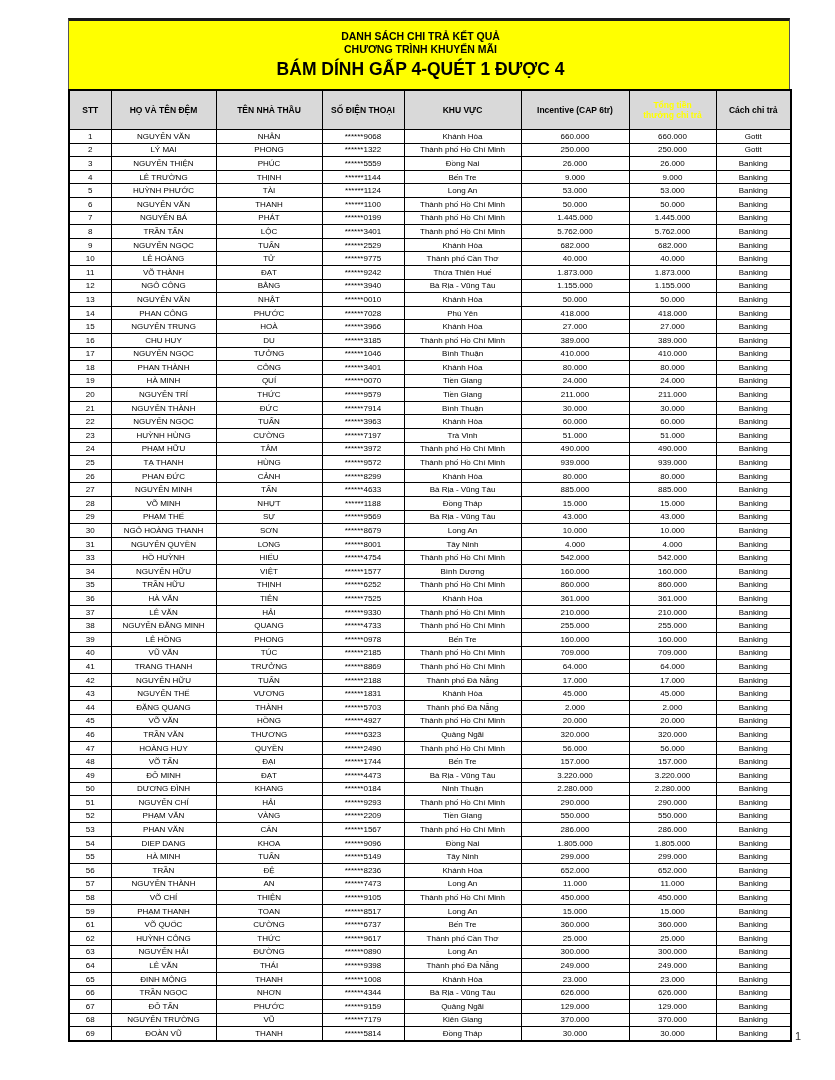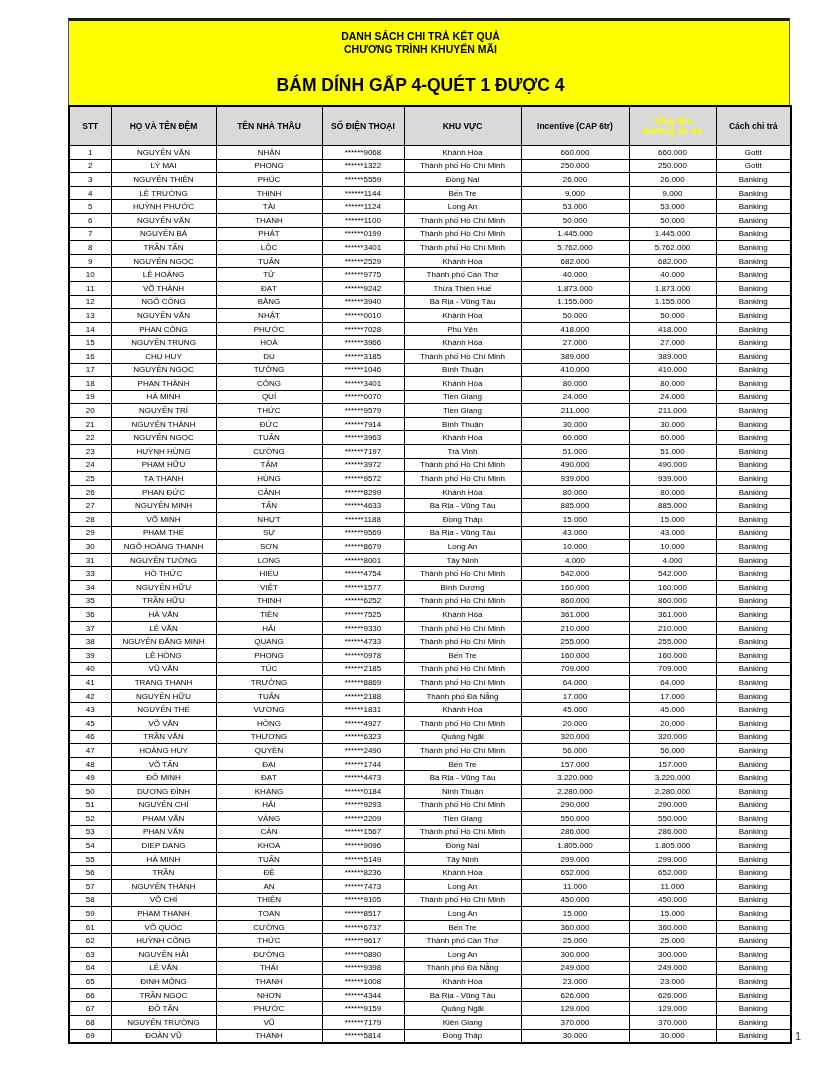--- a/index.html
+++ b/index.html
@@ -10,21 +10,21 @@
   .sheet{position:absolute;left:68px;top:18px;width:722px;}
   .title-block{
     background:#FFFF00;
     border-top:3px solid #1a1a1a;
     border-left:1px solid #555;
     border-right:1px solid #555;
     text-align:center;
     padding:9px 17px 8px 0;
   }
   .title-line-1,.title-line-2{font-size:10.5px;font-weight:bold;line-height:13px;}
-  .title-line-3{font-size:17.5px;font-weight:bold;line-height:23px;margin-top:18px;}
+  .title-line-3{font-size:17.5px;font-weight:bold;line-height:23px;margin-top:2px;}
   .title-line-4{font-size:9.5px;font-weight:bold;line-height:12px;}
   table.payout{
     border-collapse:collapse;table-layout:fixed;width:722px;
     border:2px solid #000;
   }
   table.payout th, table.payout td{
     border:1px solid #000;
     overflow:hidden;white-space:nowrap;
     vertical-align:middle;
   }
@@ -375,31 +375,31 @@
             <td class="col-ho_va_ten_dem">NGÔ HOÀNG THANH</td>
             <td class="col-ten_nha_thau">SƠN</td>
             <td class="col-so_dien_thoai">******8679</td>
             <td class="col-khu_vuc">Long An</td>
             <td class="col-incentive">10.000</td>
             <td class="col-tong_tien_thuong">10.000</td>
             <td class="col-cach_chi_tra">Banking</td>
           </tr>
           <tr>
             <td class="col-stt">31</td>
-            <td class="col-ho_va_ten_dem">NGUYỄN TƯỜNG</td>
+            <td class="col-ho_va_ten_dem">NGUYỄN QUYỀN</td>
             <td class="col-ten_nha_thau">LONG</td>
             <td class="col-so_dien_thoai">******8001</td>
             <td class="col-khu_vuc">Tây Ninh</td>
             <td class="col-incentive">4.000</td>
             <td class="col-tong_tien_thuong">4.000</td>
             <td class="col-cach_chi_tra">Banking</td>
           </tr>
           <tr>
             <td class="col-stt">33</td>
-            <td class="col-ho_va_ten_dem">HỒ THỨC</td>
+            <td class="col-ho_va_ten_dem">HỒ HUỲNH</td>
             <td class="col-ten_nha_thau">HIẾU</td>
             <td class="col-so_dien_thoai">******4754</td>
             <td class="col-khu_vuc">Thành phố Hồ Chí Minh</td>
             <td class="col-incentive">542.000</td>
             <td class="col-tong_tien_thuong">542.000</td>
             <td class="col-cach_chi_tra">Banking</td>
           </tr>
           <tr>
             <td class="col-stt">34</td>
             <td class="col-ho_va_ten_dem">NGUYỄN HỮU</td>
@@ -491,20 +491,30 @@
             <td class="col-cach_chi_tra">Banking</td>
           </tr>
           <tr>
             <td class="col-stt">43</td>
             <td class="col-ho_va_ten_dem">NGUYỄN THẾ</td>
             <td class="col-ten_nha_thau">VƯƠNG</td>
             <td class="col-so_dien_thoai">******1831</td>
             <td class="col-khu_vuc">Khánh Hòa</td>
             <td class="col-incentive">45.000</td>
             <td class="col-tong_tien_thuong">45.000</td>
+            <td class="col-cach_chi_tra">Banking</td>
+          </tr>
+          <tr>
+            <td class="col-stt">44</td>
+            <td class="col-ho_va_ten_dem">ĐẶNG QUANG</td>
+            <td class="col-ten_nha_thau">THÀNH</td>
+            <td class="col-so_dien_thoai">******5703</td>
+            <td class="col-khu_vuc">Thành phố Đà Nẵng</td>
+            <td class="col-incentive">2.000</td>
+            <td class="col-tong_tien_thuong">2.000</td>
             <td class="col-cach_chi_tra">Banking</td>
           </tr>
           <tr>
             <td class="col-stt">45</td>
             <td class="col-ho_va_ten_dem">VÕ VĂN</td>
             <td class="col-ten_nha_thau">HỒNG</td>
             <td class="col-so_dien_thoai">******4927</td>
             <td class="col-khu_vuc">Thành phố Hồ Chí Minh</td>
             <td class="col-incentive">20.000</td>
             <td class="col-tong_tien_thuong">20.000</td>

